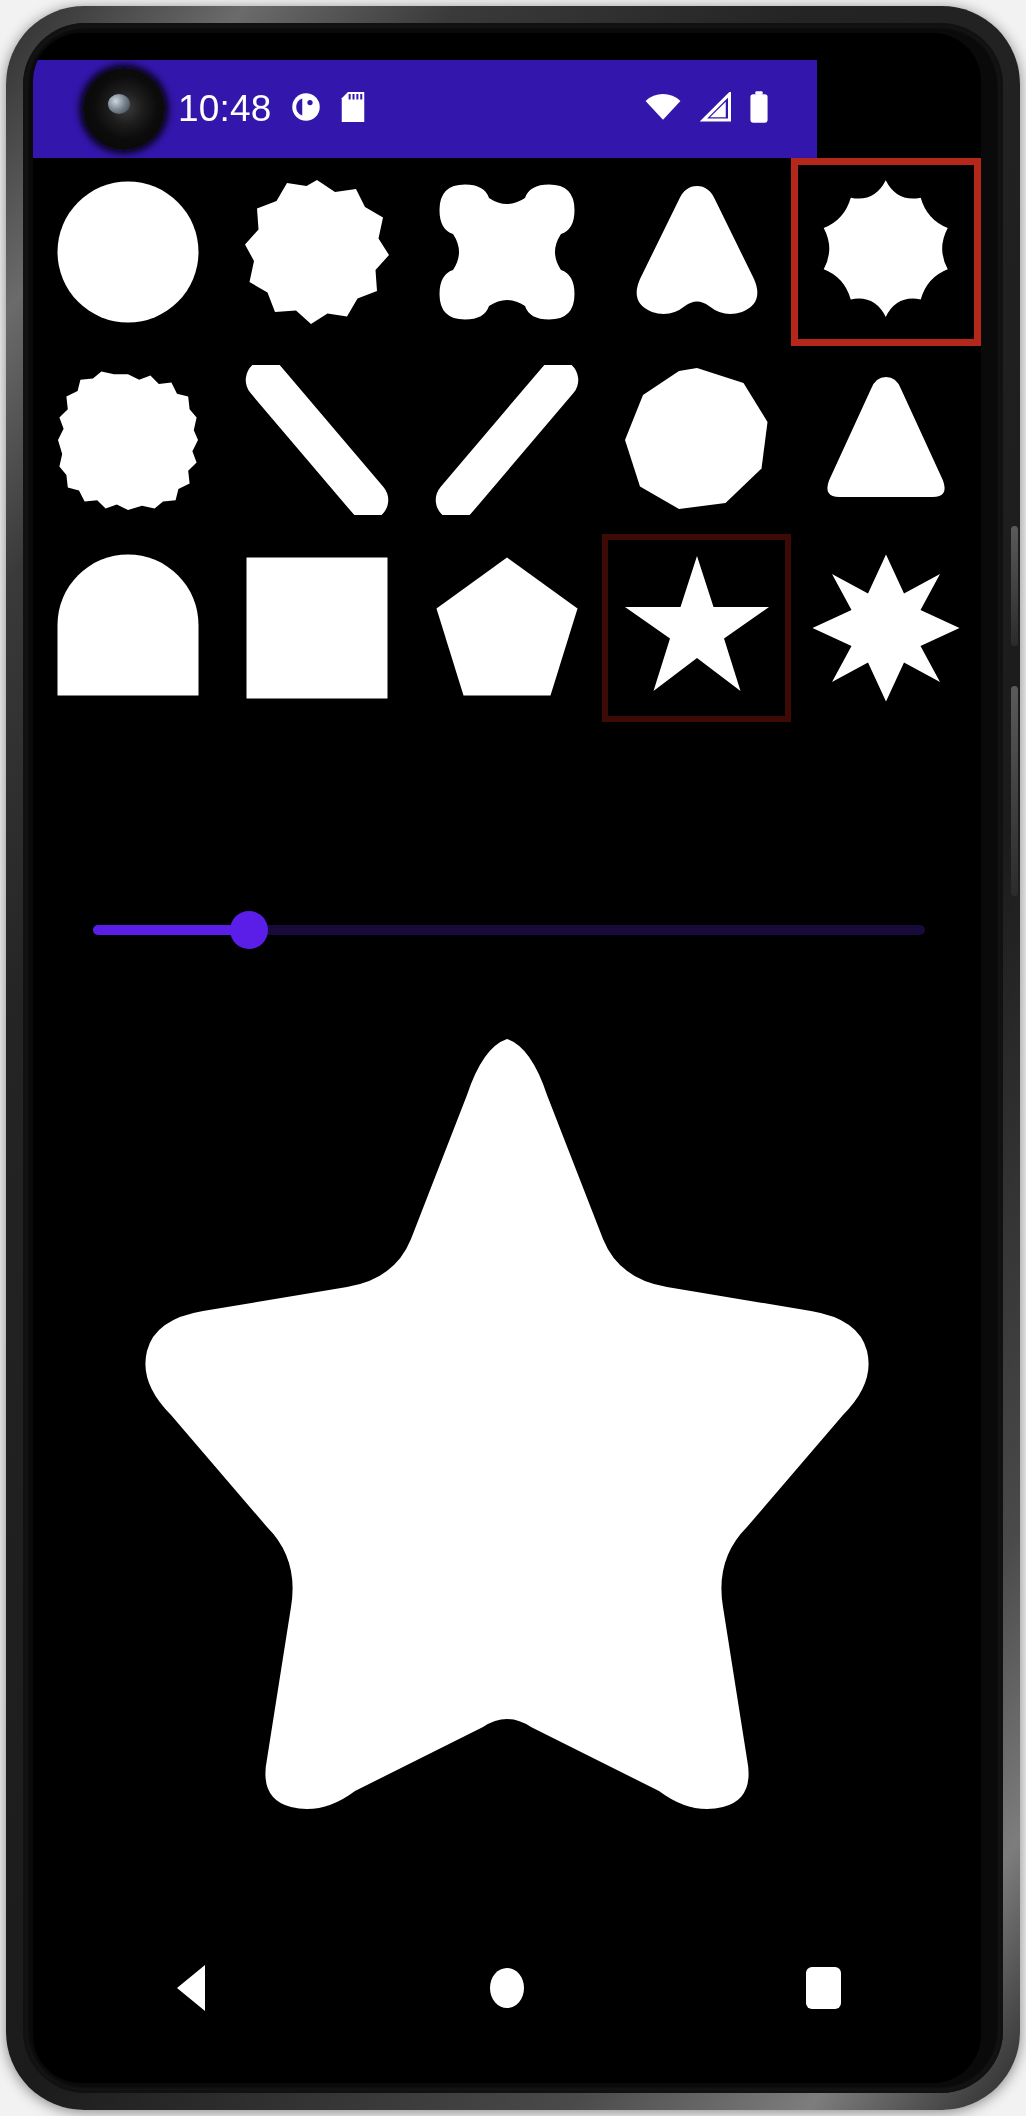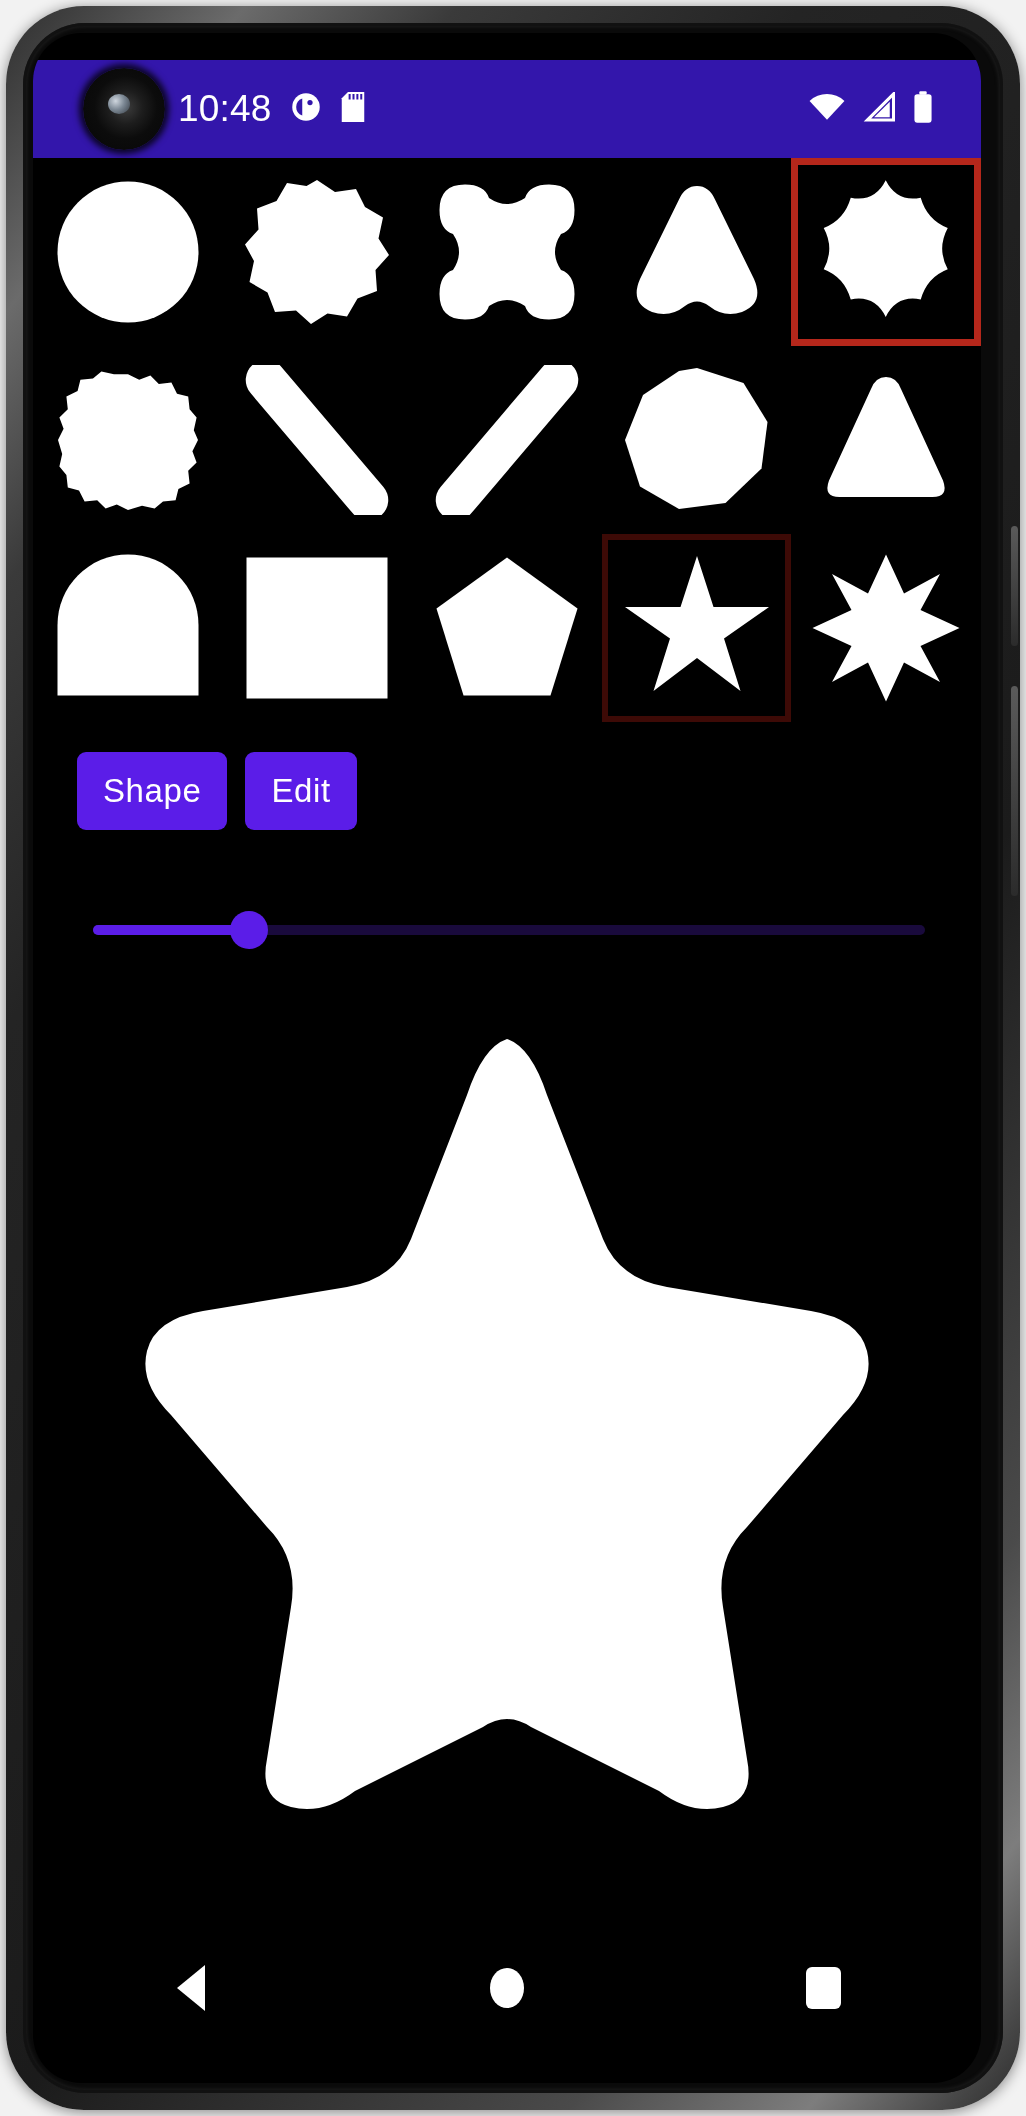--- a/index.html
+++ b/index.html
@@ -37,21 +37,21 @@
   .screen {
     position: absolute; left: 33px; top: 33px;
     width: 948px; height: 2050px;
     border-radius: 48px;
     background: #000;
     overflow: hidden;
   }
 
   
   .status-bar {
-    position: absolute; left: 0; top: 27px; width: 948px; height: 98px;
+    position: absolute; left: 0; top: 27px; width: 784px; height: 98px;
     background: #3316ab;
     display: flex; align-items: center;
   }
   .status-time {
     position: absolute; left: 145px; top: 50%; transform: translateY(-50%);
     color: #fff; font-size: 37px; letter-spacing: .2px;
     font-family: "Liberation Sans", sans-serif;
   }
   .status-icons-left {
     position: absolute; left: 258px; top: 50%; transform: translateY(-50%);
@@ -275,24 +275,20 @@
           </svg>
         </div>
         <div class="grid-cell">
           <svg width="150" height="150" viewBox="0 0 100 100">
             <path fill="#fff" d="M50 1 L62 27 L86 14 L73 38 L99 50 L73 62 L86 86 L62 73 L50 99 L38 73 L14 86 L27 62 L1 50 L27 38 L14 14 L38 27 Z"></path>
           </svg>
         </div>
       </div>
     </div>
 
-    <div class="button-row">
-      <button class="mbtn">Shape</button>
-      <button class="mbtn">Edit</button>
-    </div>
 
     <div class="slider-wrap">
       <div class="slider-track-bg"></div>
       <div class="slider-track-fill"></div>
       <div class="slider-thumb"></div>
     </div>
 
     <div class="preview">
       <svg width="850" height="800" viewBox="0 0 100 100">
         <path fill="#fff" d="M50 2

